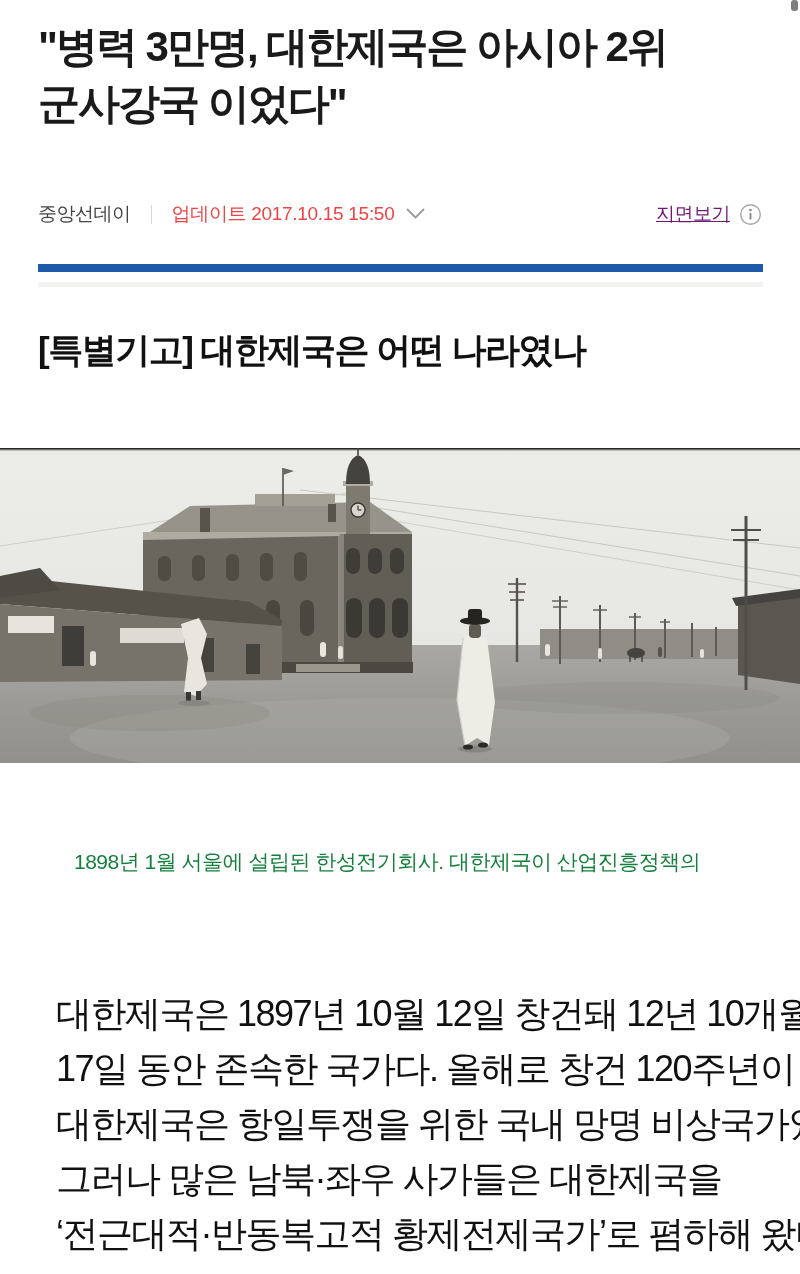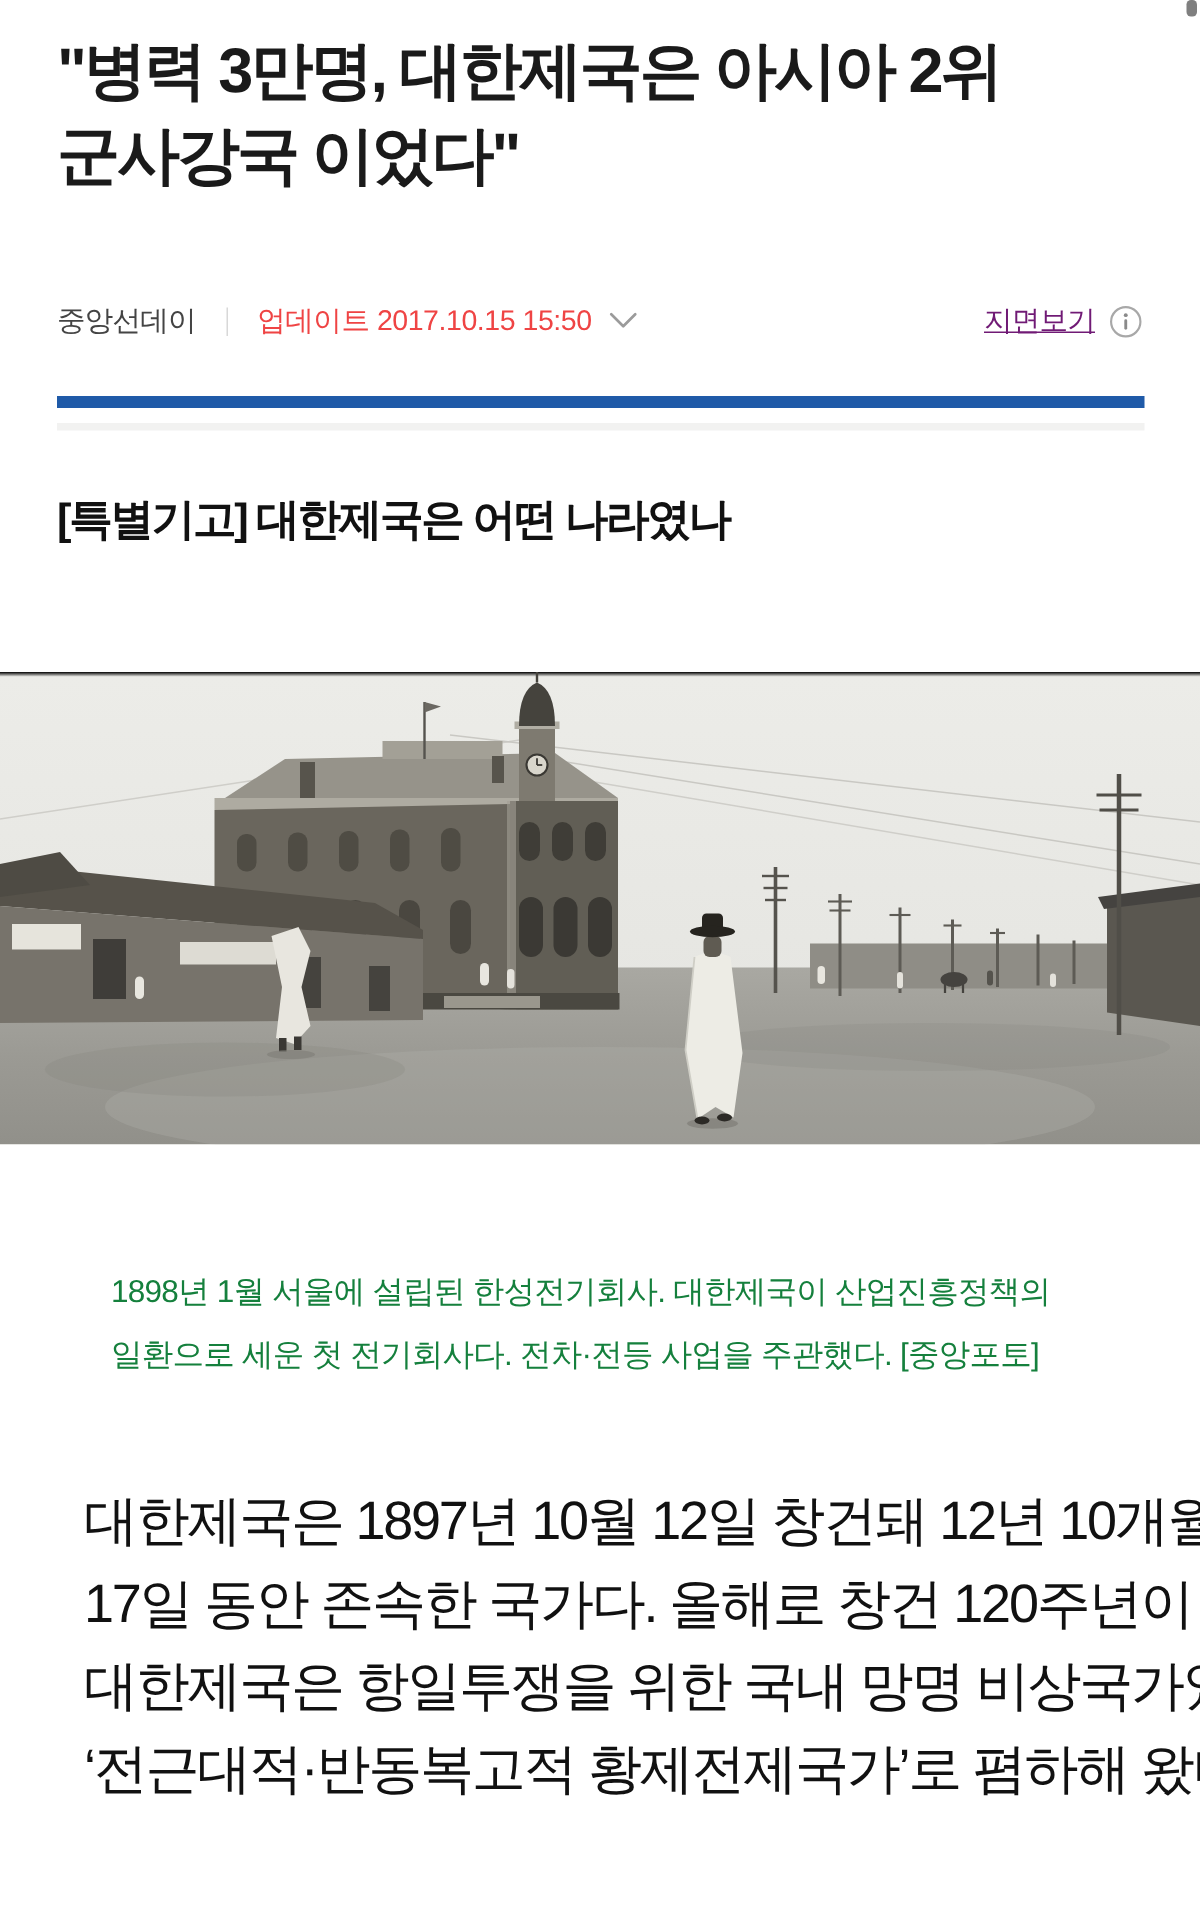--- a/index.html
+++ b/index.html
@@ -33,21 +33,21 @@
   .blue-bar {
     position:absolute; left:38px; top:264px; width:725px; height:8px;
     background:#1f5aa8;
   }
   .faint-bar {
     position:absolute; left:38px; top:282px; width:725px; height:5px;
     background:#f2f2f1;
   }
   .subheading {
     position:absolute; left:38px; top:327px; width:724px;
-    font-size:29px; font-weight:800; color:#111; letter-spacing:-1.5px;
+    font-size:35px; font-weight:800; color:#111; letter-spacing:-1.5px;
     white-space:nowrap;
   }
   .photo-wrap {
     position:absolute; left:0; top:448px; width:800px; height:315px;
     overflow:hidden; background:#e8e8e4;
   }
   .caption {
     position:absolute; left:38px; top:841px; width:710px;
     font-size:21px; line-height:42px; color:#15803d; letter-spacing:-0.5px;margin-left:36px;
   }
@@ -229,21 +229,21 @@
     <rect x="469" y="176" width="12" height="14" rx="4" fill="#5f5b52"></rect>
     <rect x="468" y="161" width="14" height="12" rx="3" fill="#26241f"></rect>
     <ellipse cx="475" cy="173" rx="15" ry="3.8" fill="#26241f"></ellipse>
     <ellipse cx="468" cy="299" rx="5" ry="2.6" fill="#2c2a26"></ellipse>
     <ellipse cx="483" cy="297" rx="5" ry="2.6" fill="#2c2a26"></ellipse>
   </svg>
 </div>
 
 <div class="caption">
   <div>1898년 1월 서울에 설립된 한성전기회사. 대한제국이 산업진흥정책의</div>
-  <div>일환으로 세운 첫 전기회사다. 전차·전등 사업을 주관했다. [중앙포토]</div>
 </div>
 
 <div class="article-body">
   <div>대한제국은 1897년 10월 12일 창건돼 12년 10개월</div>
   <div>17일 동안 존속한 국가다. 올해로 창건 120주년이 된</div>
   <div>대한제국은 항일투쟁을 위한 국내 망명 비상국가였다.</div>
+  <div>그러나 많은 남북·좌우 사가들은 대한제국을</div>
   <div>‘전근대적·반동복고적 황제전제국가’로 폄하해 왔다.</div>
 </div>
 
 </body></html>

